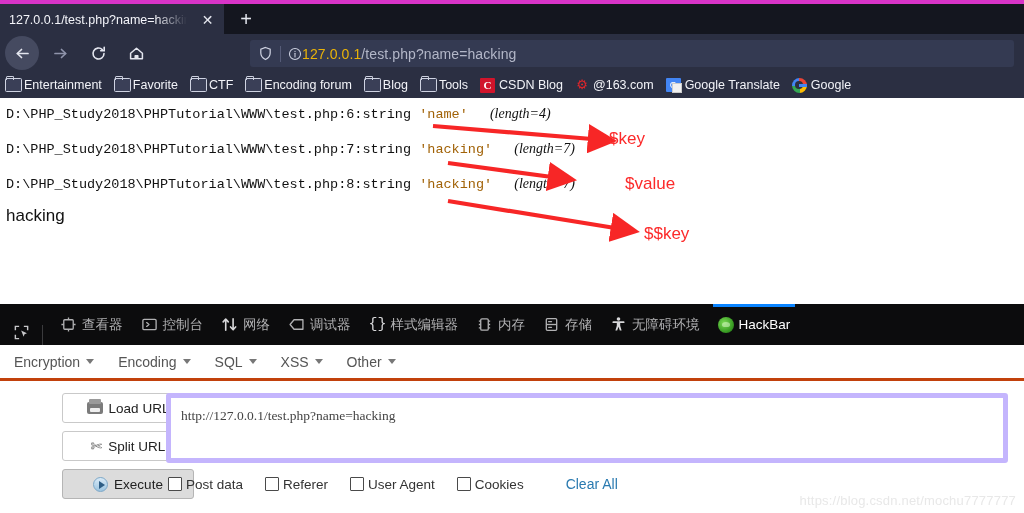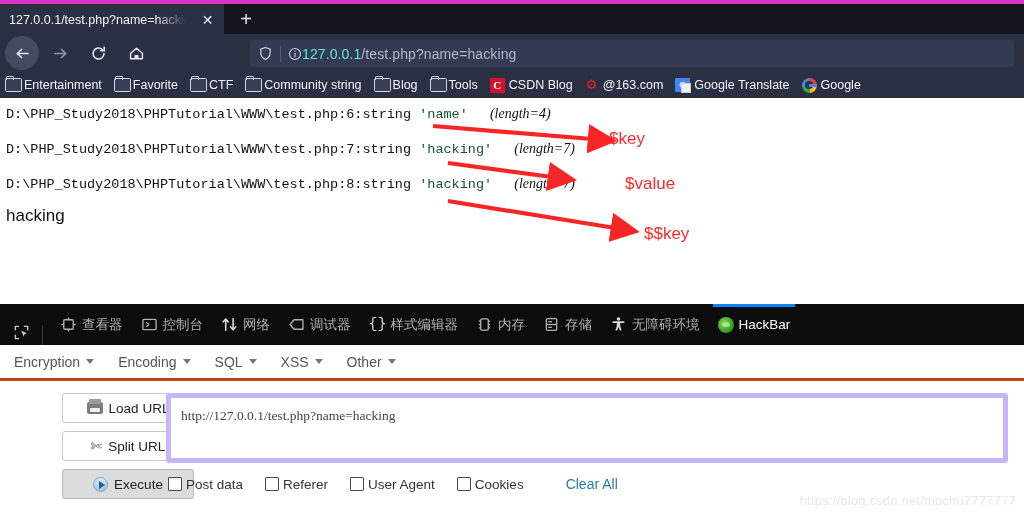--- a/index.html
+++ b/index.html
@@ -57,21 +57,21 @@
   .navbtn.dim { color:#8f94ab; }
   .navbtn svg { display:block; }
 
   .urlbar {
     position:absolute; left:250px; top:40px; width:764px; height:27px;
     background:#343a52; border-radius:3px;
     display:flex; align-items:center; padding-left:8px;
   }
   .urlbar .sep { width:1px; height:16px; background:#565c78; margin:0 7px; }
   .url-text { font-size:14px; color:#fff; letter-spacing:0.1px; white-space:nowrap; }
-  .url-text .host { color:#5eead4; }
+  .url-text .host { color:#eab308; }
   .url-text .path { color:#b3b7c8; }
 
   .bookmarks {
     position:absolute; top:72px; left:0; width:1024px; height:26px;
     background:#2b2f42;
     display:flex; align-items:center; padding-left:5px;
   }
   .bm { display:flex; align-items:center; margin-right:12px; cursor:pointer; }
   .bm-label { color:#f2f3f8; font-size:12.5px; margin-left:4px; white-space:nowrap; }
   .bm-ico { width:15px; height:14px; display:block; }
@@ -104,21 +104,21 @@
   
   .page {
     position:absolute; top:98px; left:0; width:1024px; height:206px;
     background:#ffffff; overflow:hidden;
   }
   .dumpline {
     position:absolute; left:6px;
     font-family:"Liberation Mono", monospace;
     font-size:13.5px; color:#111; white-space:nowrap;
   }
-  .dumpline .q { color:#14532d; }
+  .dumpline .q { color:#a16207; }
   .dumpline .len { font-family:"Liberation Serif", serif; font-style:italic; font-size:14px; color:#111; margin-left:14px; }
   .echo-out {
     position:absolute; left:6px; top:108px;
     font-size:17px; color:#111; font-family:Liberation Sans, sans-serif;
   }
   .annot {
     position:absolute; color:#fc2a2a; font-size:17px;
     font-family:"Liberation Sans", sans-serif;
   }
   .arrow-svg { position:absolute; left:0; top:0; width:1024px; height:206px; pointer-events:none; }
@@ -266,21 +266,21 @@
     <div class="bm">
       <span class="bm-ico"><span class="ico-folder"></span></span>
       <span class="bm-label">Favorite</span>
     </div>
     <div class="bm">
       <span class="bm-ico"><span class="ico-folder"></span></span>
       <span class="bm-label">CTF</span>
     </div>
     <div class="bm">
       <span class="bm-ico"><span class="ico-folder"></span></span>
-      <span class="bm-label">Community string</span>
+      <span class="bm-label">Encoding forum</span>
     </div>
     <div class="bm">
       <span class="bm-ico"><span class="ico-folder"></span></span>
       <span class="bm-label">Blog</span>
     </div>
     <div class="bm">
       <span class="bm-ico"><span class="ico-folder"></span></span>
       <span class="bm-label">Tools</span>
     </div>
     <div class="bm">

